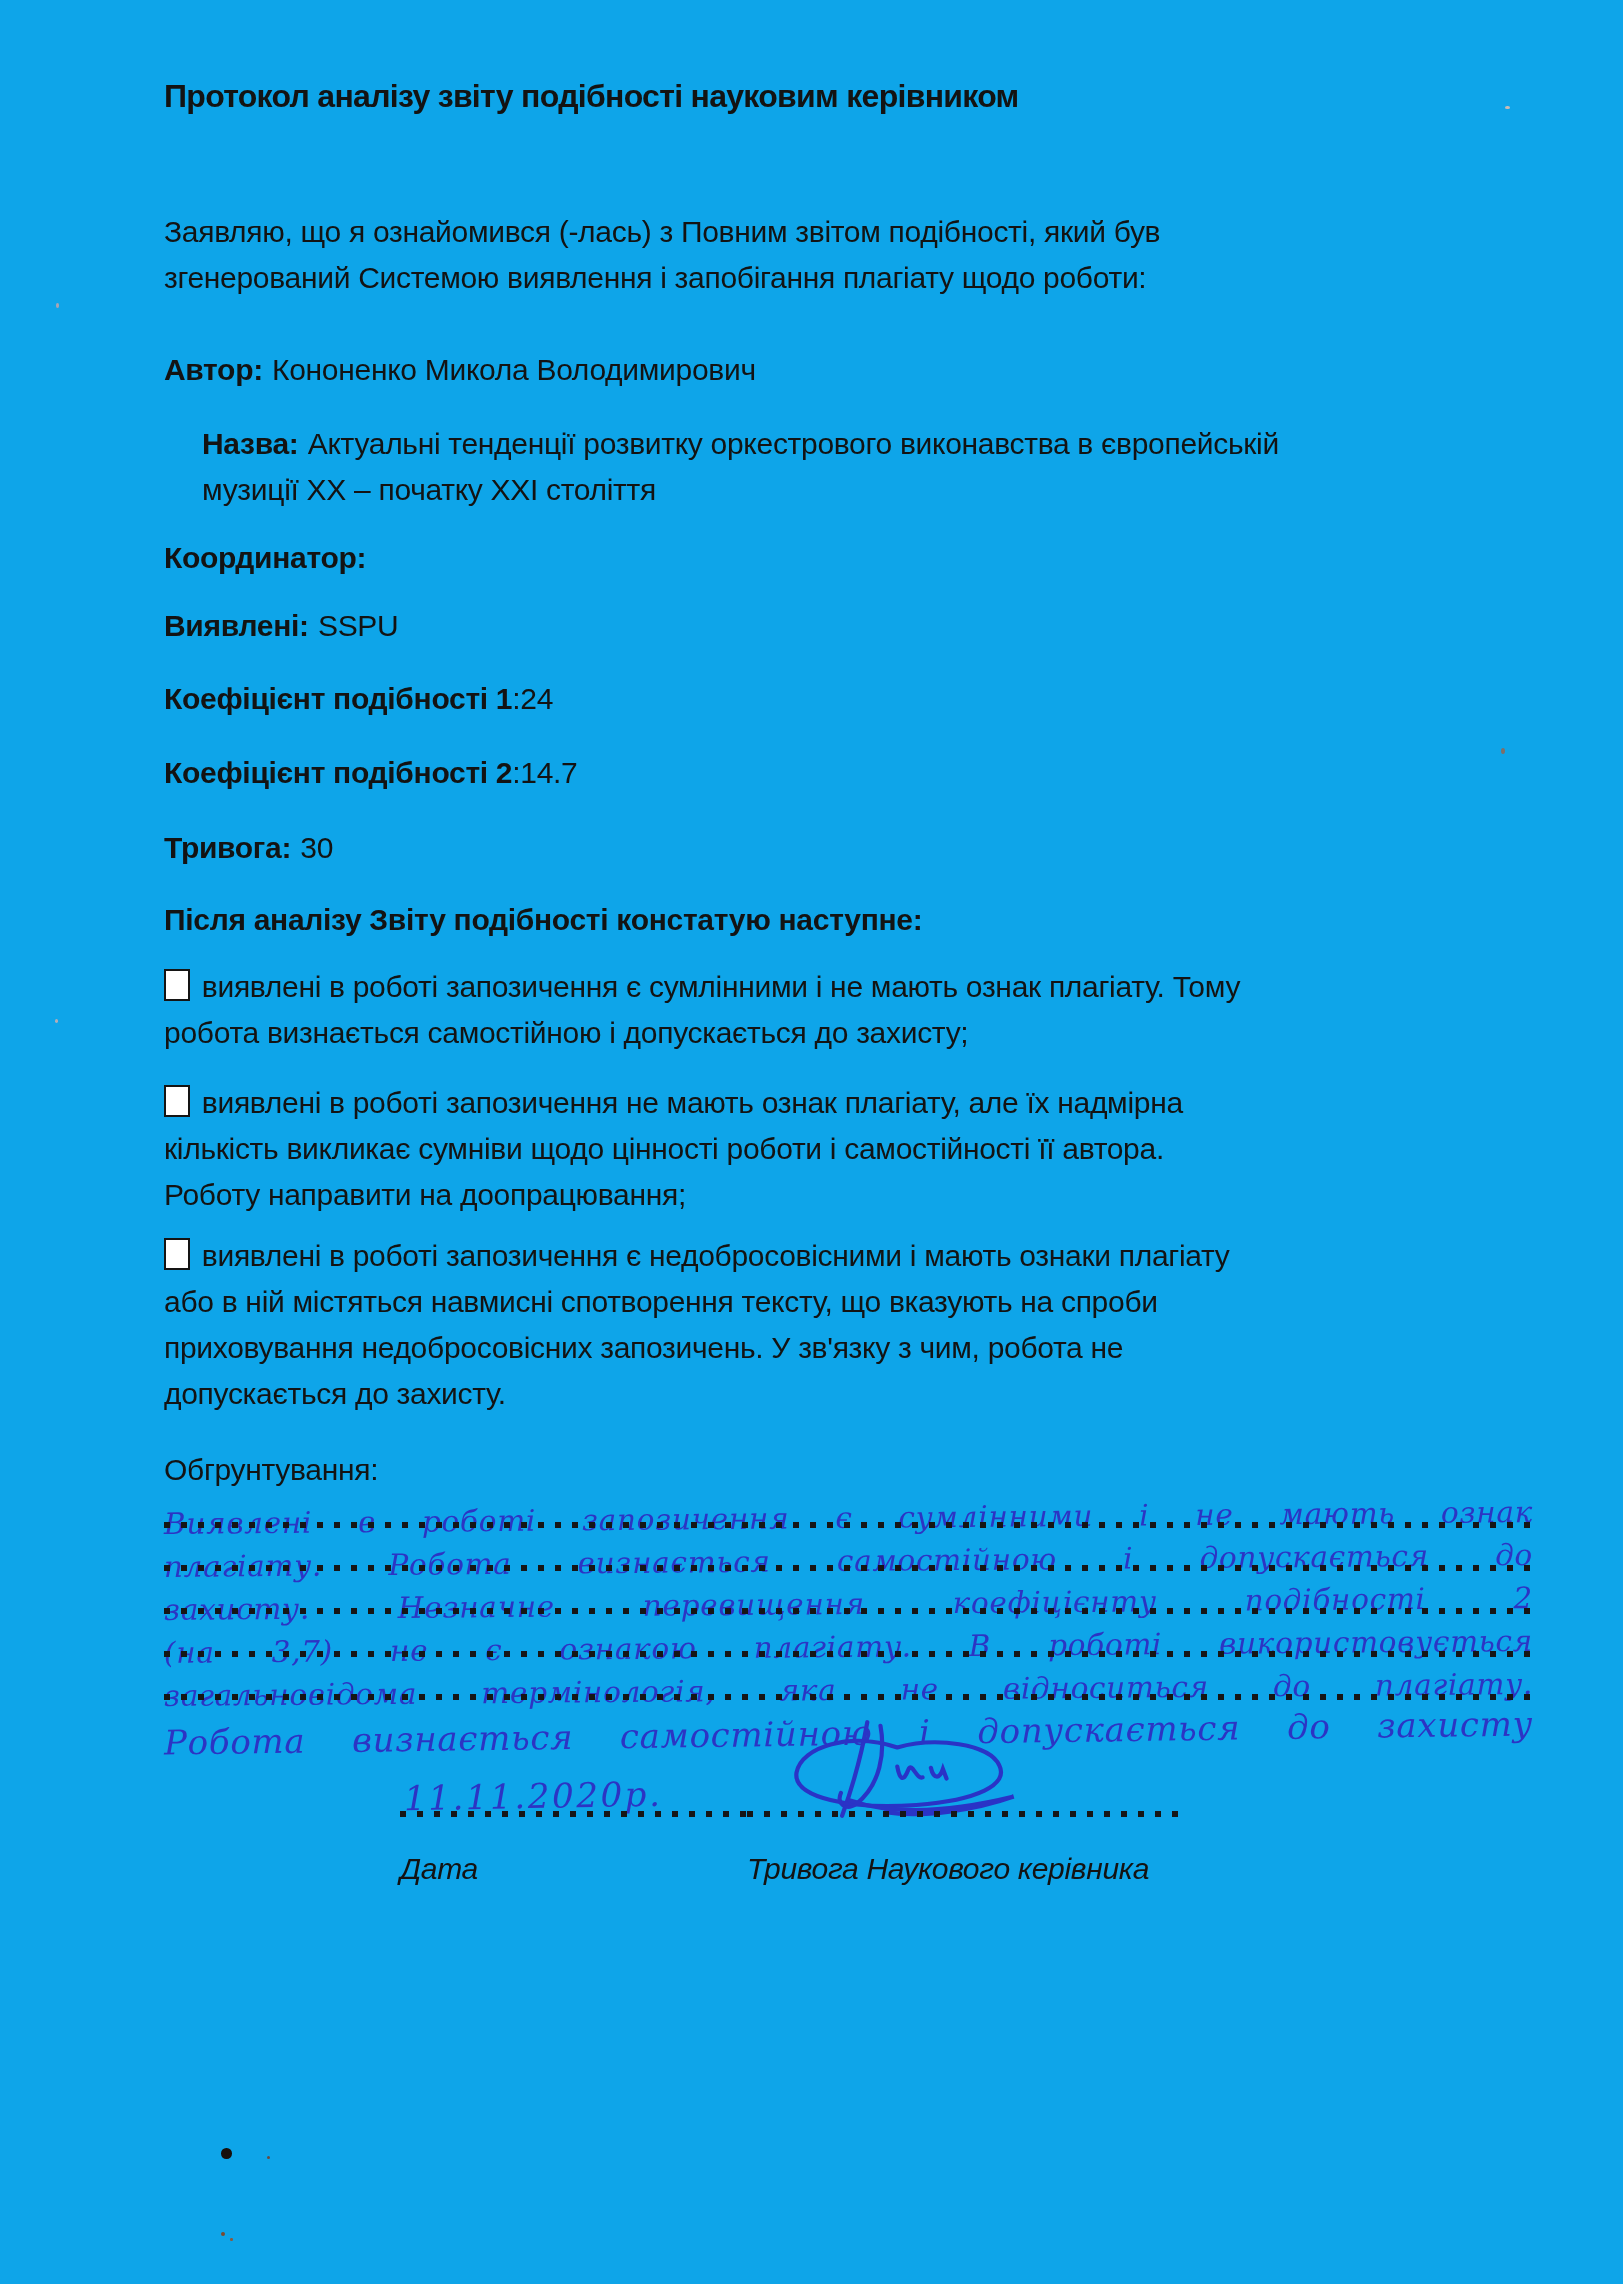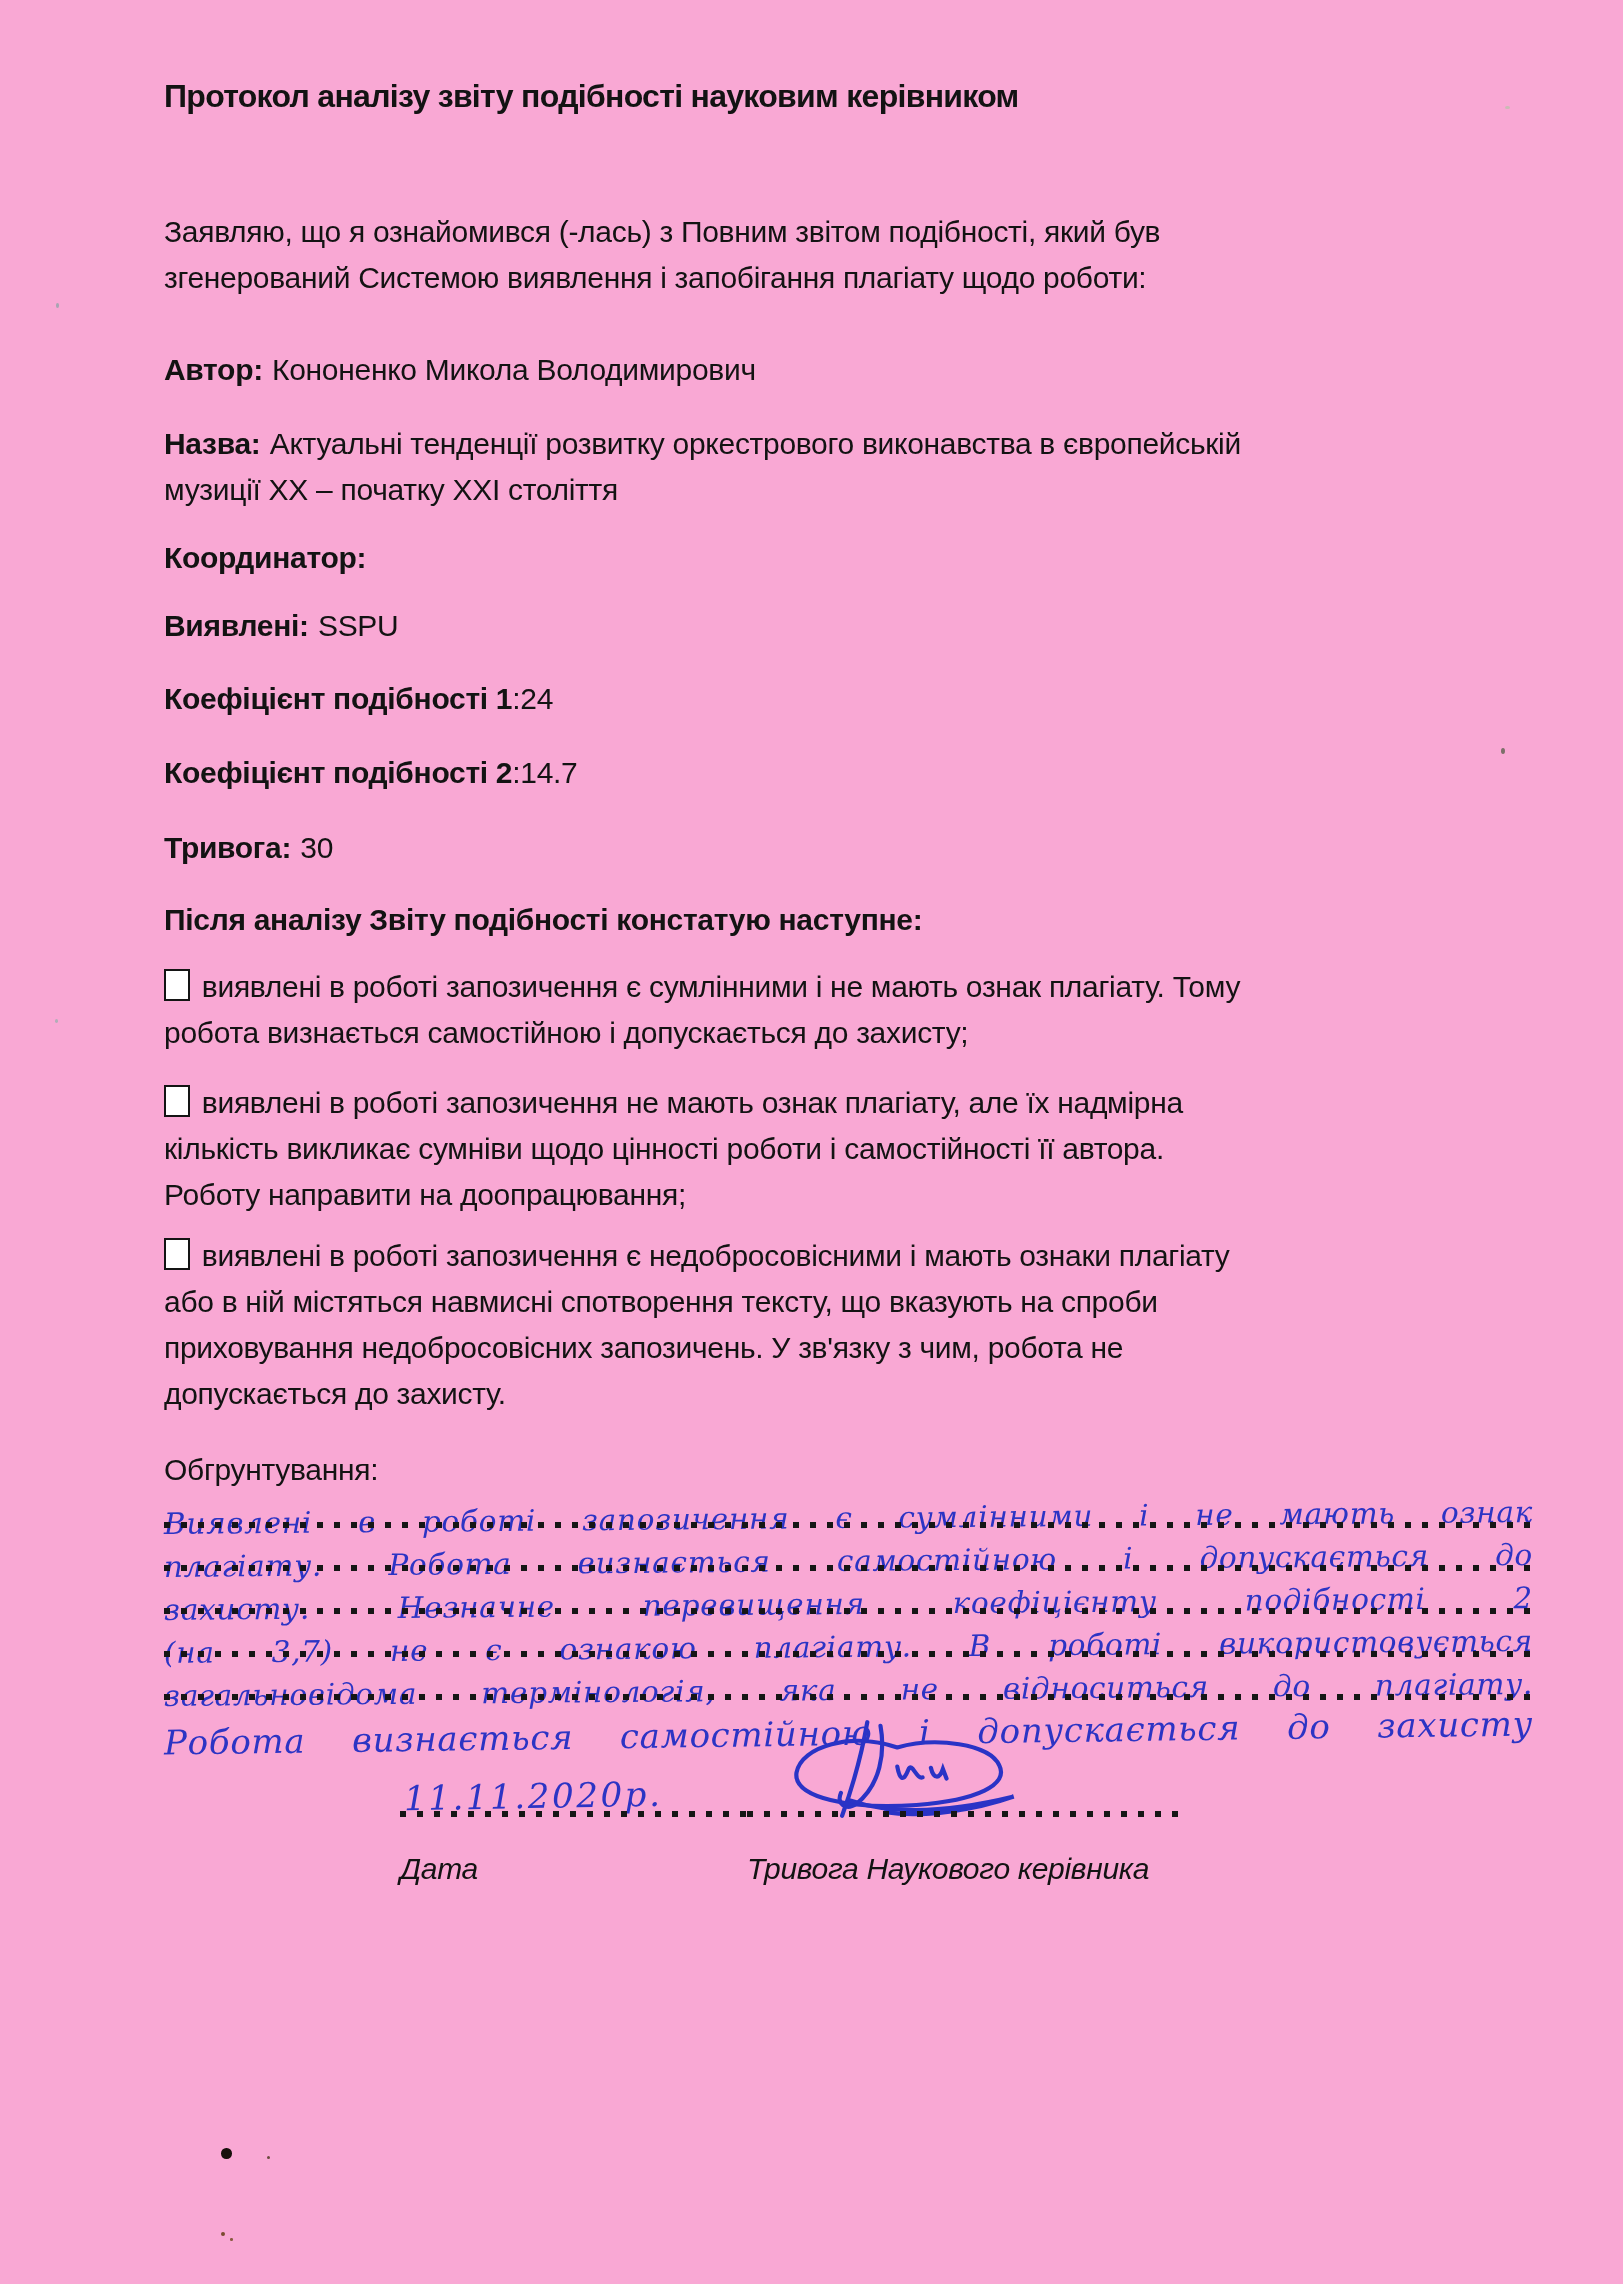--- a/index.html
+++ b/index.html
@@ -1,31 +1,31 @@
 <!DOCTYPE html>
 <html style="font-size:10.5px"><head>
 <meta charset="utf-8">
 <style>
   html,body{margin:0;padding:0;background:#e8e8e8;}
   .page{
-    position:relative;width:1624px;height:2284px;background:#f9a8d4;
+    position:relative;width:1624px;height:2284px;background:#0ea5e9;
     font-family:"Liberation Sans",sans-serif;color:#131313;overflow:hidden;
   }
   .content{
     position:absolute;left:164px;top:0;width:1369px;
     font-size:30px;line-height:46px;letter-spacing:-0.3px;
   }
   h1{font-size:32px;line-height:46px;font-weight:bold;margin:73px 0 0 0;letter-spacing:-0.7px;}
   p{margin:0;}
   .pre{white-space:pre-line;}
   .b{font-weight:bold;}
   .lbl{margin-right:9.2px;}
   .intro{margin-top:90px;}
   .mt-author{margin-top:46px;}
-  .mt-nazva{margin-top:27.5px;}
+  .mt-nazva{margin-top:27.5px;margin-left:38px;}
   .mt-koord{margin-top:22px;}
   .mt-pidrozdil{margin-top:22px;}
   .mt-k1{margin-top:27.5px;}
   .mt-k2{margin-top:28px;}
   .mt-tryvoha{margin-top:29px;}
   .mt-heading{margin-top:25.5px;}
   .mt-cb1{margin-top:21.6px;}
   .mt-cb2{margin-top:24px;}
   .mt-cb3{margin-top:15px;}
   .mt-just{margin-top:29.5px;}

